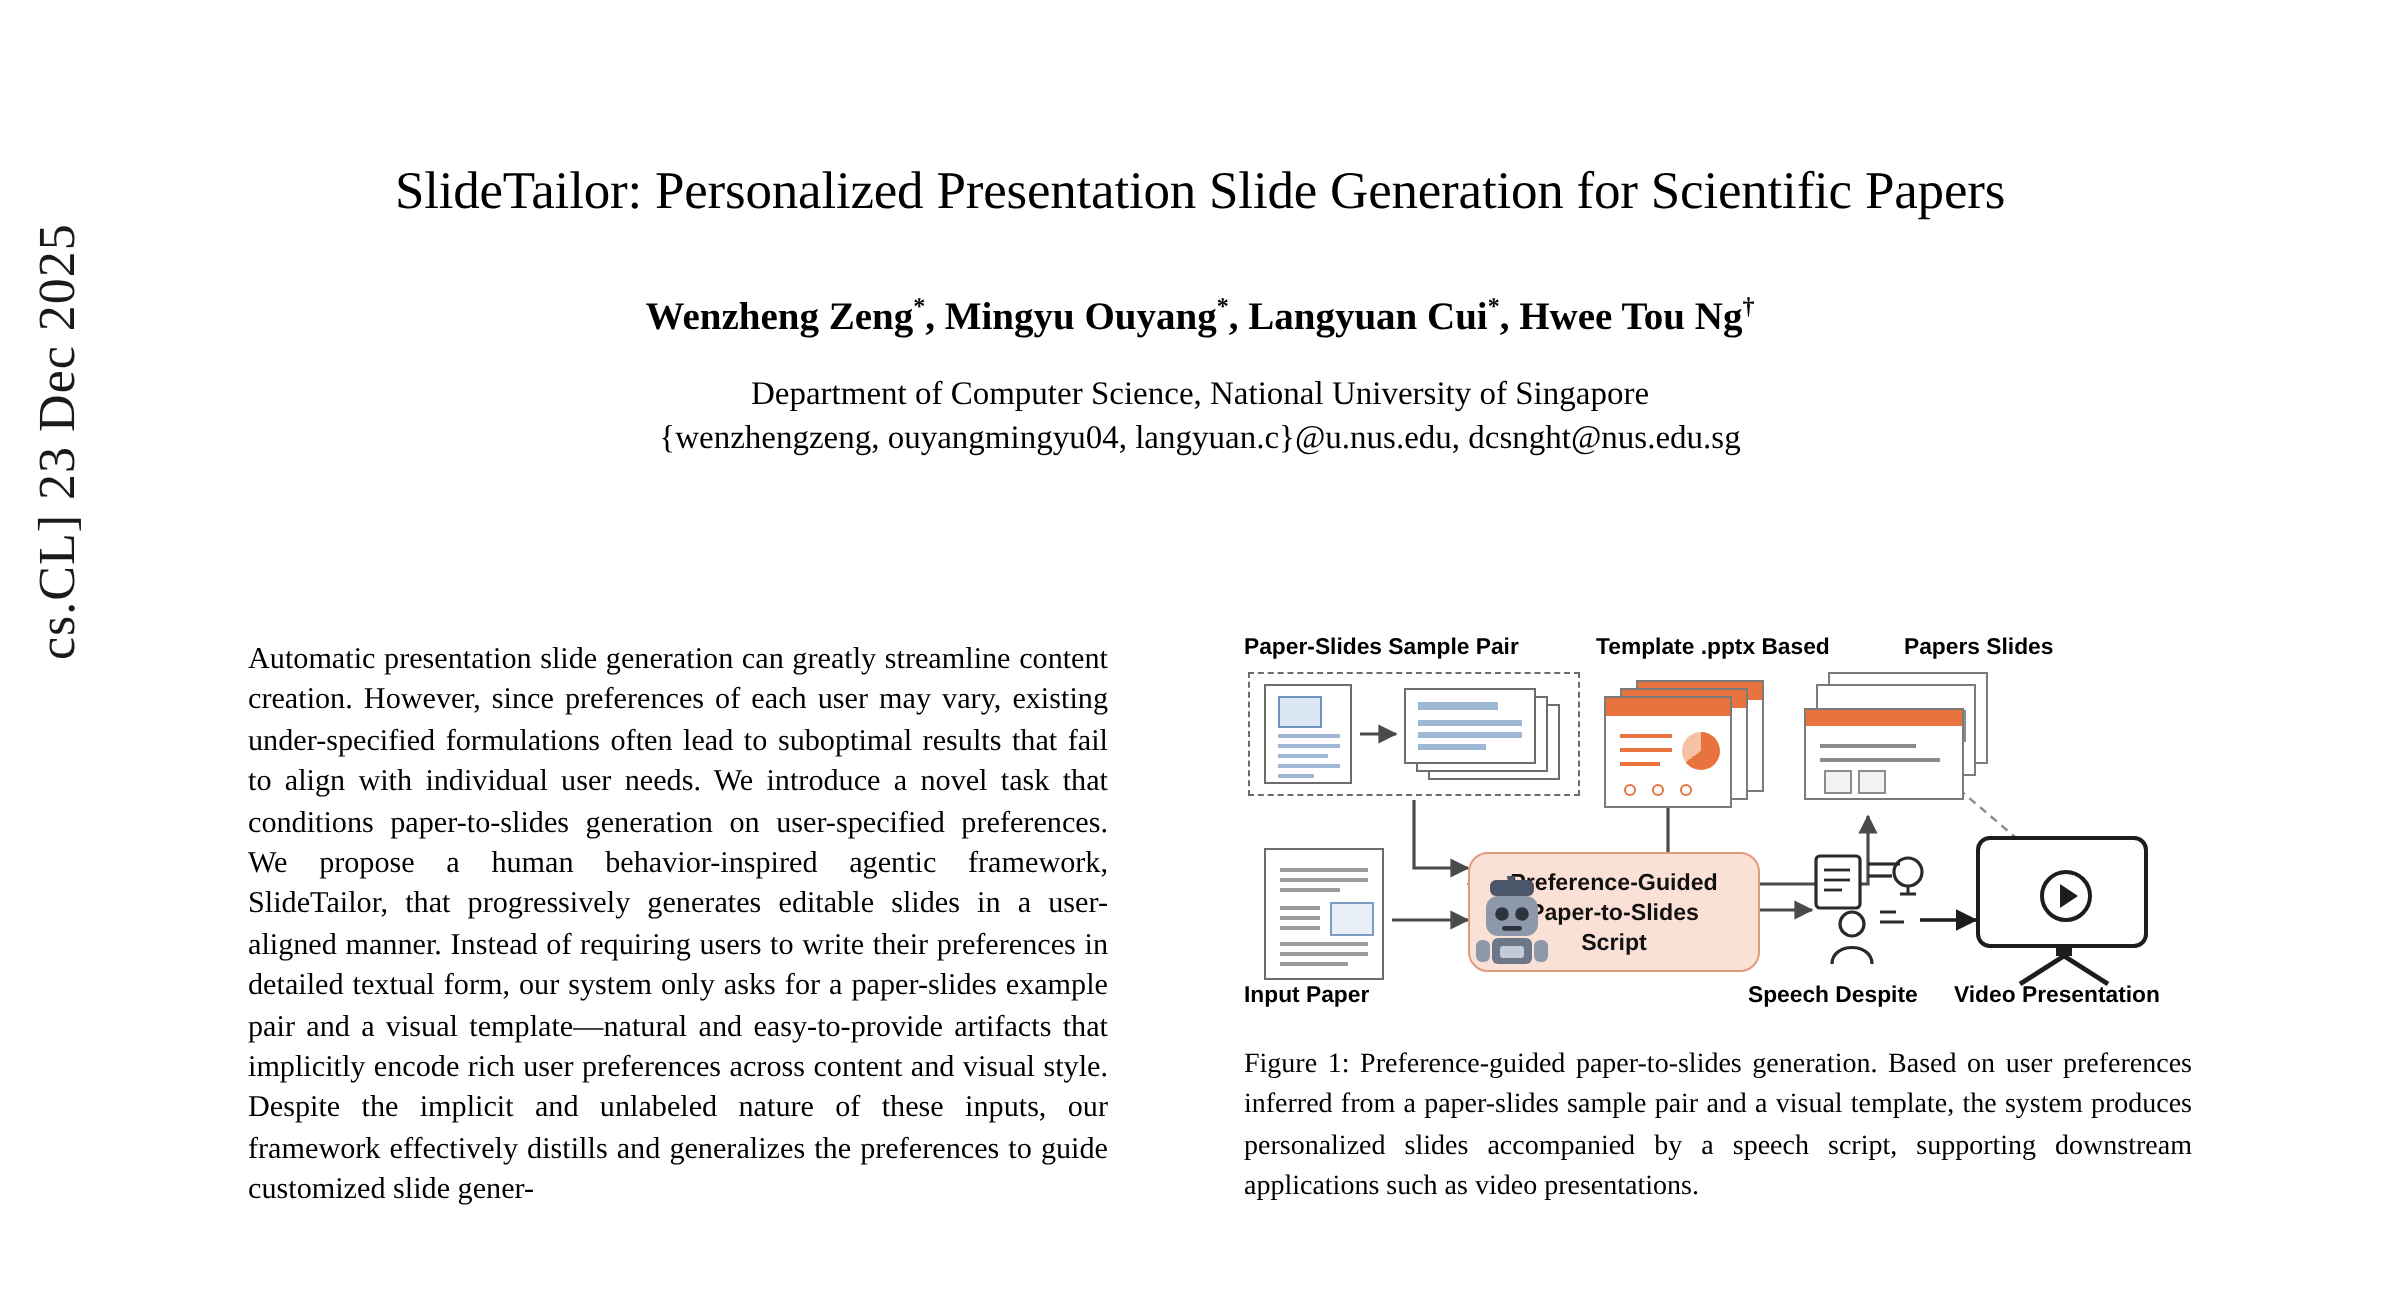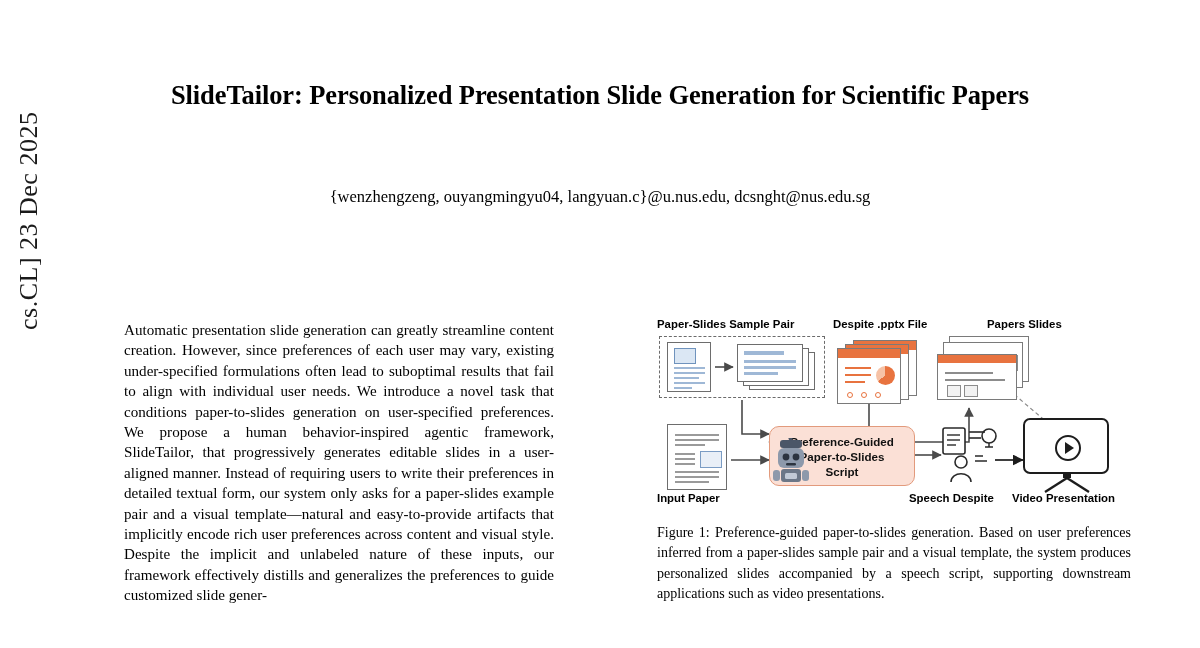--- a/index.html
+++ b/index.html
@@ -37,21 +37,21 @@
     height: 648px;
   }
 
   .title {
     position: absolute;
     left: 100px;
     top: 80px;
     width: 1000px;
     text-align: center;
     font-size: 26.5px;
-    font-weight: bold;
+    font-weight: normal;
     letter-spacing: -0.1px;
   }
 
   .authors {
     position: absolute;
     left: 100px;
     top: 146px;
     width: 1000px;
     text-align: center;
     font-size: 19.5px;
@@ -86,21 +86,21 @@
     font-size: 15.1px;
     line-height: 20.4px;
     text-align: justify;
     text-justify: inter-word;
     hyphens: auto;
   }
 
   
   .col-right {
     position: absolute;
-    left: 657px;
+    left: 622px;
     top: 312px;
     width: 474px;
   }
   .fig-caption {
     margin-top: 16px;
     font-size: 14px;
     line-height: 20.4px;
     text-align: justify;
   }
   .fig-caption .lbl { }
@@ -258,35 +258,42 @@
 </style>
 </head>
 <body>
 
 <div class="page">
 
   <div class="arxiv-stamp">cs.CL]   23 Dec 2025</div>
 
   <div class="title">SlideTailor: Personalized Presentation Slide Generation for Scientific Papers</div>
 
+  <div class="authors">
+    <span>Wenzheng Zeng</span><sup>*</sup>,
+    <span>Mingyu Ouyang</span><sup>*</sup>,
+    <span>Langyuan Cui</span><sup>*</sup>,
+    <span>Hwee Tou Ng</span><sup>†</sup>
+  </div>
 
   <div class="affil">
+    <div>Department of Computer Science, National University of Singapore</div>
     <div>{wenzhengzeng, ouyangmingyu04, langyuan.c}@u.nus.edu, dcsnght@nus.edu.sg</div>
   </div>
 
   <div class="col-left">
     <div class="abstract-body">Automatic presentation slide generation can greatly streamline content creation. However, since preferences of each user may vary, existing under-specified formulations often lead to suboptimal results that fail to align with individual user needs. We introduce a novel task that conditions paper-to-slides generation on user-specified preferences. We propose a human behavior-inspired agentic framework, SlideTailor, that progressively generates editable slides in a user-aligned manner. Instead of requiring users to write their preferences in detailed textual form, our system only asks for a paper-slides example pair and a visual template—natural and easy-to-provide artifacts that implicitly encode rich user preferences across content and visual style. Despite the implicit and unlabeled nature of these inputs, our framework effectively distills and generalizes the preferences to guide customized slide gener-</div>
   </div>
 
   <div class="col-right">
 
     <div class="figure">
 
       <div class="fig-label" style="left:0px; top:6px;">Paper-Slides Sample Pair</div>
-      <div class="fig-label" style="left:176px; top:6px;">Despite .pptx File</div>
+      <div class="fig-label" style="left:176px; top:6px;">Template .pptx Based</div>
       <div class="fig-label" style="left:330px; top:6px;">Papers Slides</div>
 
       <div class="fig-label" style="left:0px; top:180px;">Input Paper</div>
       <div class="fig-label" style="left:252px; top:180px;">Speech Despite</div>
       <div class="fig-label" style="left:355px; top:180px;">Video Presentation</div>
 
       <div class="dashed" style="left:2px; top:24px; width:166px; height:62px;"></div>
 
       <div class="doc" style="left:10px; top:30px; width:44px; height:50px;">
         <div class="ph" style="left:6px; top:5px; width:20px; height:14px; background:#dbe7f4; border-color:#6f93bd;"></div>

